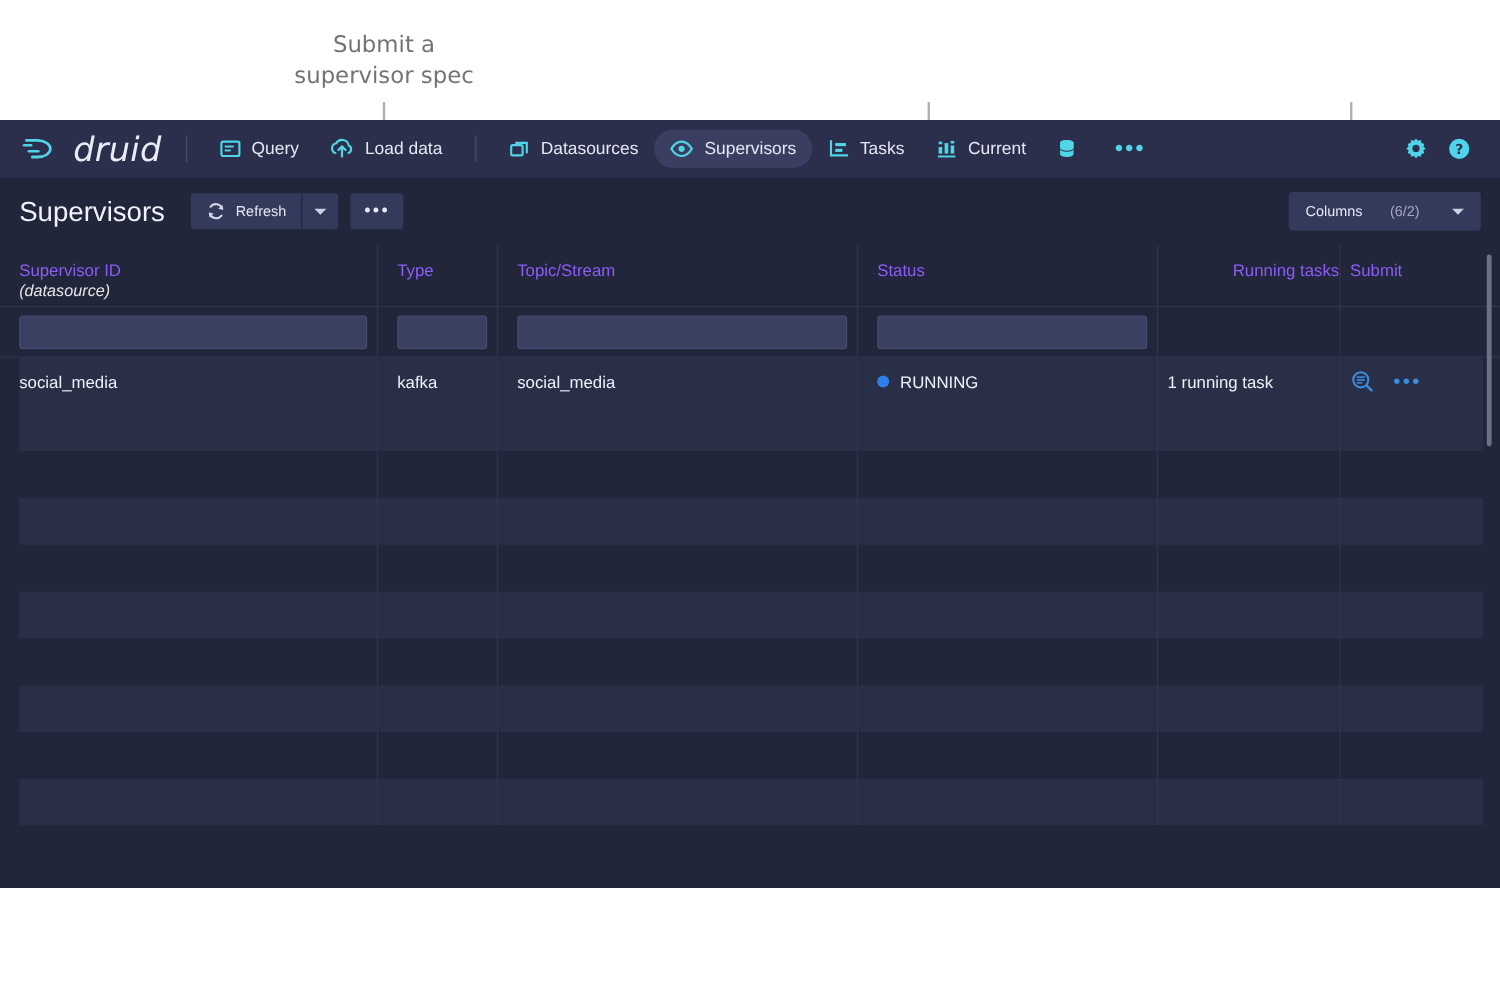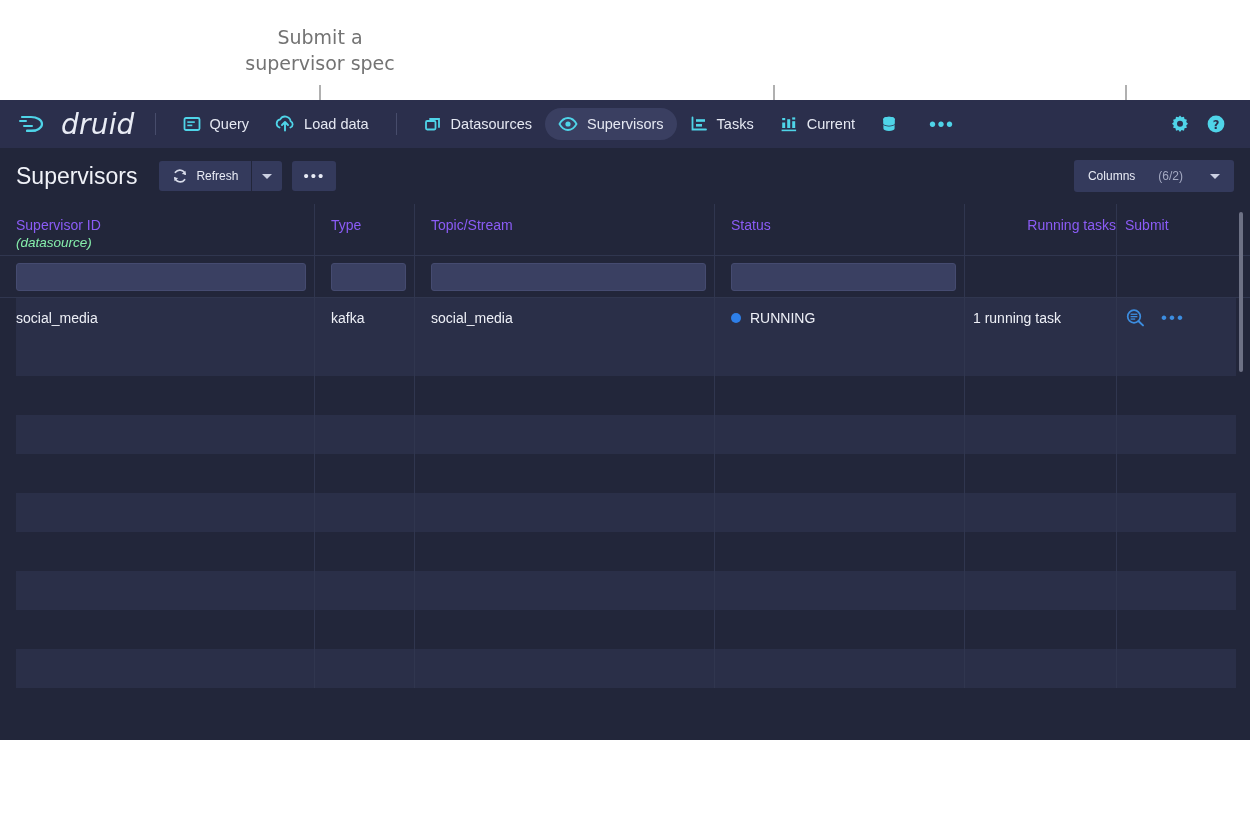--- a/index.html
+++ b/index.html
@@ -94,21 +94,21 @@
   .c1 { width: 100px; padding-left: 16px; }
   .c2 { width: 300px; padding-left: 16px; }
   .c3 { width: 250px; padding-left: 16px; }
   .c4 { width: 152px; padding-left: 8px; text-align: right; }
   .c5 { width: 120px; padding-left: 8px; border-right: none; }
   .c6 { width: 13px; border-right: none; }
 
   .header-row { height: 52px; border-bottom: 1px solid #30364f; background: #22263a; }
   .header-row .cell { padding-top: 12px; }
   .th { font-size: 14px; color: #8b5cf6; line-height: 18px; }
-  .th-sub { font-size: 13.5px; color: #86efac; font-style: italic; line-height: 18px; }
+  .th-sub { font-size: 13.5px; color: #e5e5e5; font-style: italic; line-height: 18px; }
 
   .filter-row { height: 42px; border-bottom: 1px solid #30364f; }
   .filter-row .cell { display: flex; align-items: center; padding-top: 0; }
   .filter-input {
     height: 28px; width: 100%; margin-right: 8px;
     background: #3a4062; border: 1px solid #454b70; border-radius: 3px;
     outline: none; color: #e8ebf5; font-size: 13px; padding: 0 8px;
     font-family: "Liberation Sans", sans-serif;
   }
 

